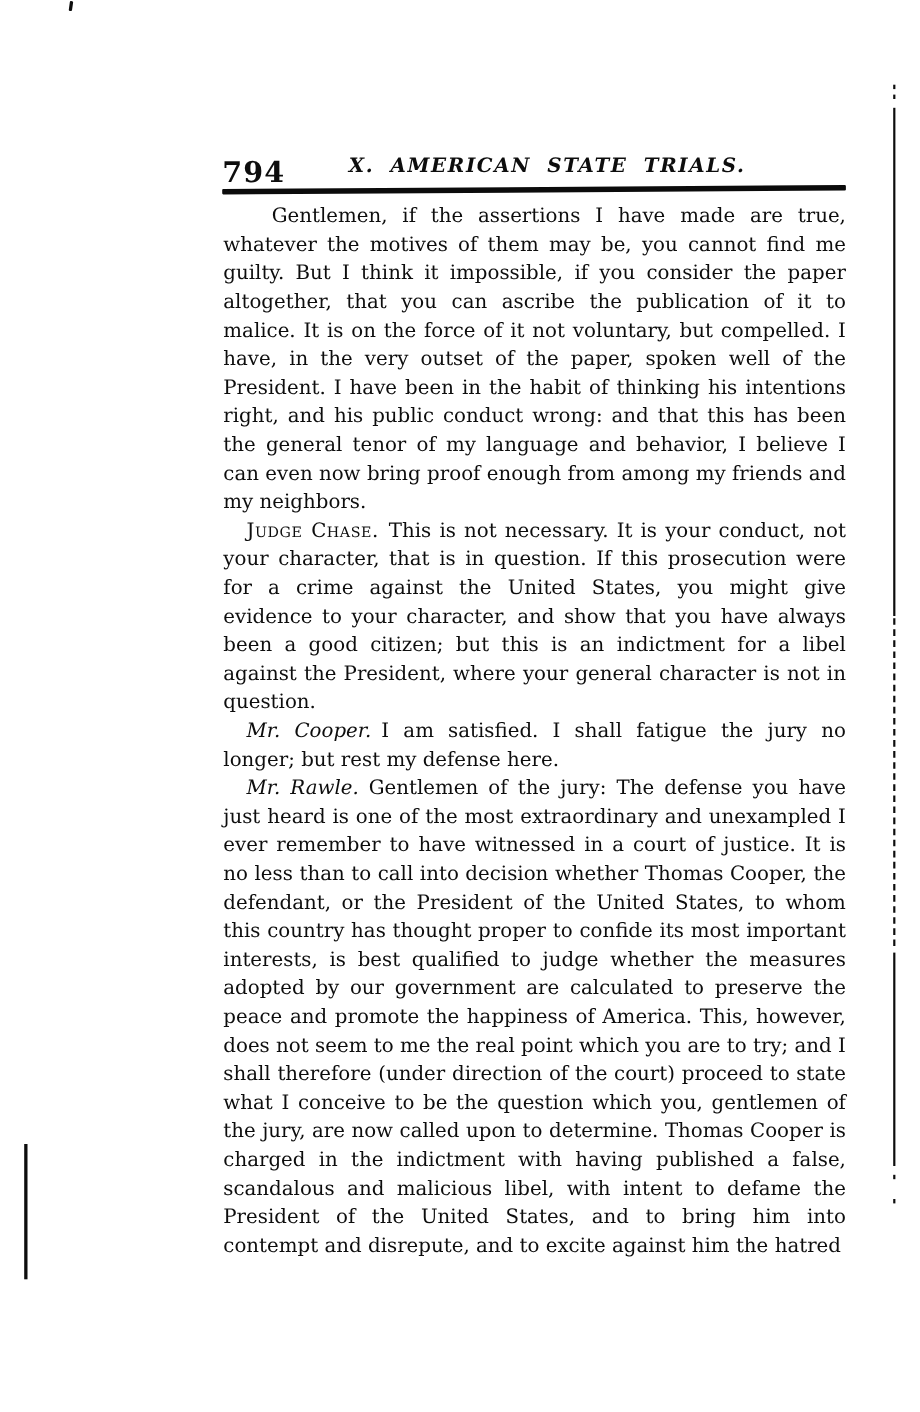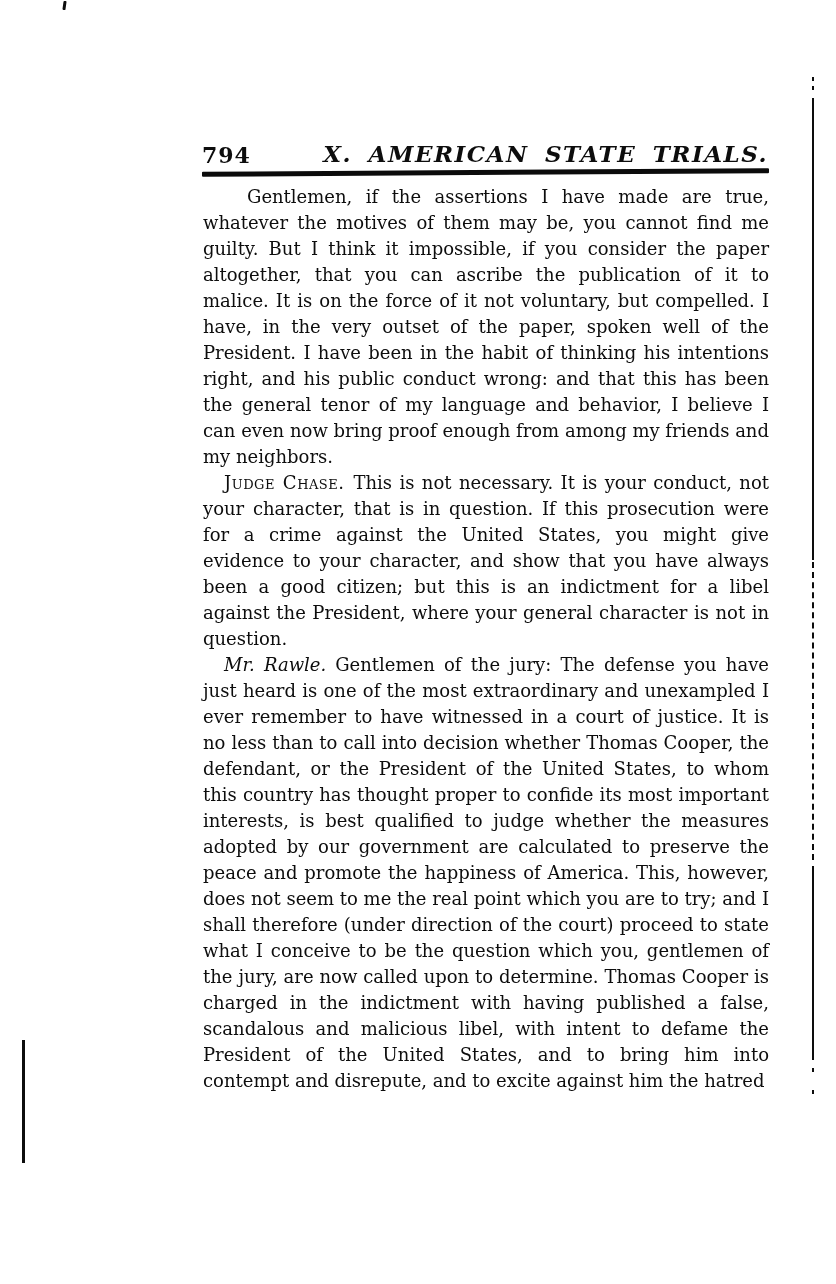--- a/index.html
+++ b/index.html
@@ -34,31 +34,31 @@
     position: absolute;
     left: 202px;
     top: 140px;
     width: 566px;
     height: 28px;
   }
   .pagenum {
     position: absolute;
     left: 0;
     top: 2px;
-    font-size: 22px;
+    font-size: 26px;
     font-weight: bold;
     letter-spacing: 1px;
   }
   .running-title {
     position: absolute;
     left: 115px;
     right: 0;
     top: 0;
-    text-align: right;
-    font-size: 23px;
+    text-align: left;
+    font-size: 18px;
     font-style: italic;
     font-weight: bold;
     letter-spacing: 1.5px;
     word-spacing: 7px;
     white-space: nowrap;
   }
   .header-rule {
     position: absolute;
     left: 202px;
     top: 170px;
@@ -135,20 +135,21 @@
     <span class="running-title">X. AMERICAN STATE TRIALS.</span>
   </div>
 
   <div class="header-rule"></div>
 
   <div class="bodytext">
     <p class="para first"><span>Gentlemen, if the assertions I have made are true, whatever the motives of them may be, you cannot find me guilty. But I think it impossible, if you consider the paper altogether, that you can ascribe the publication of it to malice. It is on the force of it not voluntary, but compelled. I have, in the very outset of the paper, spoken well of the President. I have been in the habit of thinking his intentions right, and his public conduct wrong: and that this has been the general tenor of my language and behavior, I believe I can even now bring proof enough from among my friends and my neighbors.</span></p>
 
     <p class="para"><span class="speaker smallcaps">Judge Chase.</span><span>This is not necessary. It is your conduct, not your character, that is in question. If this prosecution were for a crime against the United States, you might give evidence to your character, and show that you have always been a good citizen; but this is an indictment for a libel against the President, where your general character is not in question.</span></p>
 
+    <p class="para"><span class="speaker italic">Mr. Cooper.</span><span>I am satisfied. I shall fatigue the jury no longer; but rest my defense here.</span></p>
 
     <p class="para"><span class="speaker italic">Mr. Rawle.</span><span>Gentlemen of the jury: The defense you have just heard is one of the most extraordinary and unexampled I ever remember to have witnessed in a court of justice. It is no less than to call into decision whether Thomas Cooper, the defendant, or the President of the United States, to whom this country has thought proper to confide its most important interests, is best qualified to judge whether the measures adopted by our government are calculated to preserve the peace and promote the happiness of America. This, however, does not seem to me the real point which you are to try; and I shall therefore (under direction of the court) proceed to state what I conceive to be the question which you, gentlemen of the jury, are now called upon to determine. Thomas Cooper is charged in the indictment with having published a false, scandalous and malicious libel, with intent to defame the President of the United States, and to bring him into contempt and disrepute, and to excite against him the hatred</span></p>
   </div>
 
   <div class="rdot" style="top:77px;"></div>
   <div class="rdot" style="top:86px;"></div>
   <div class="right-line-seg rseg-solid" style="top:98px;height:462px;"></div>
   <div class="right-line-seg rseg-dash" style="top:562px;height:298px;"></div>
   <div class="right-line-seg rseg-solid" style="top:866px;height:194px;"></div>
   <div class="rdot" style="top:1068px;"></div>

